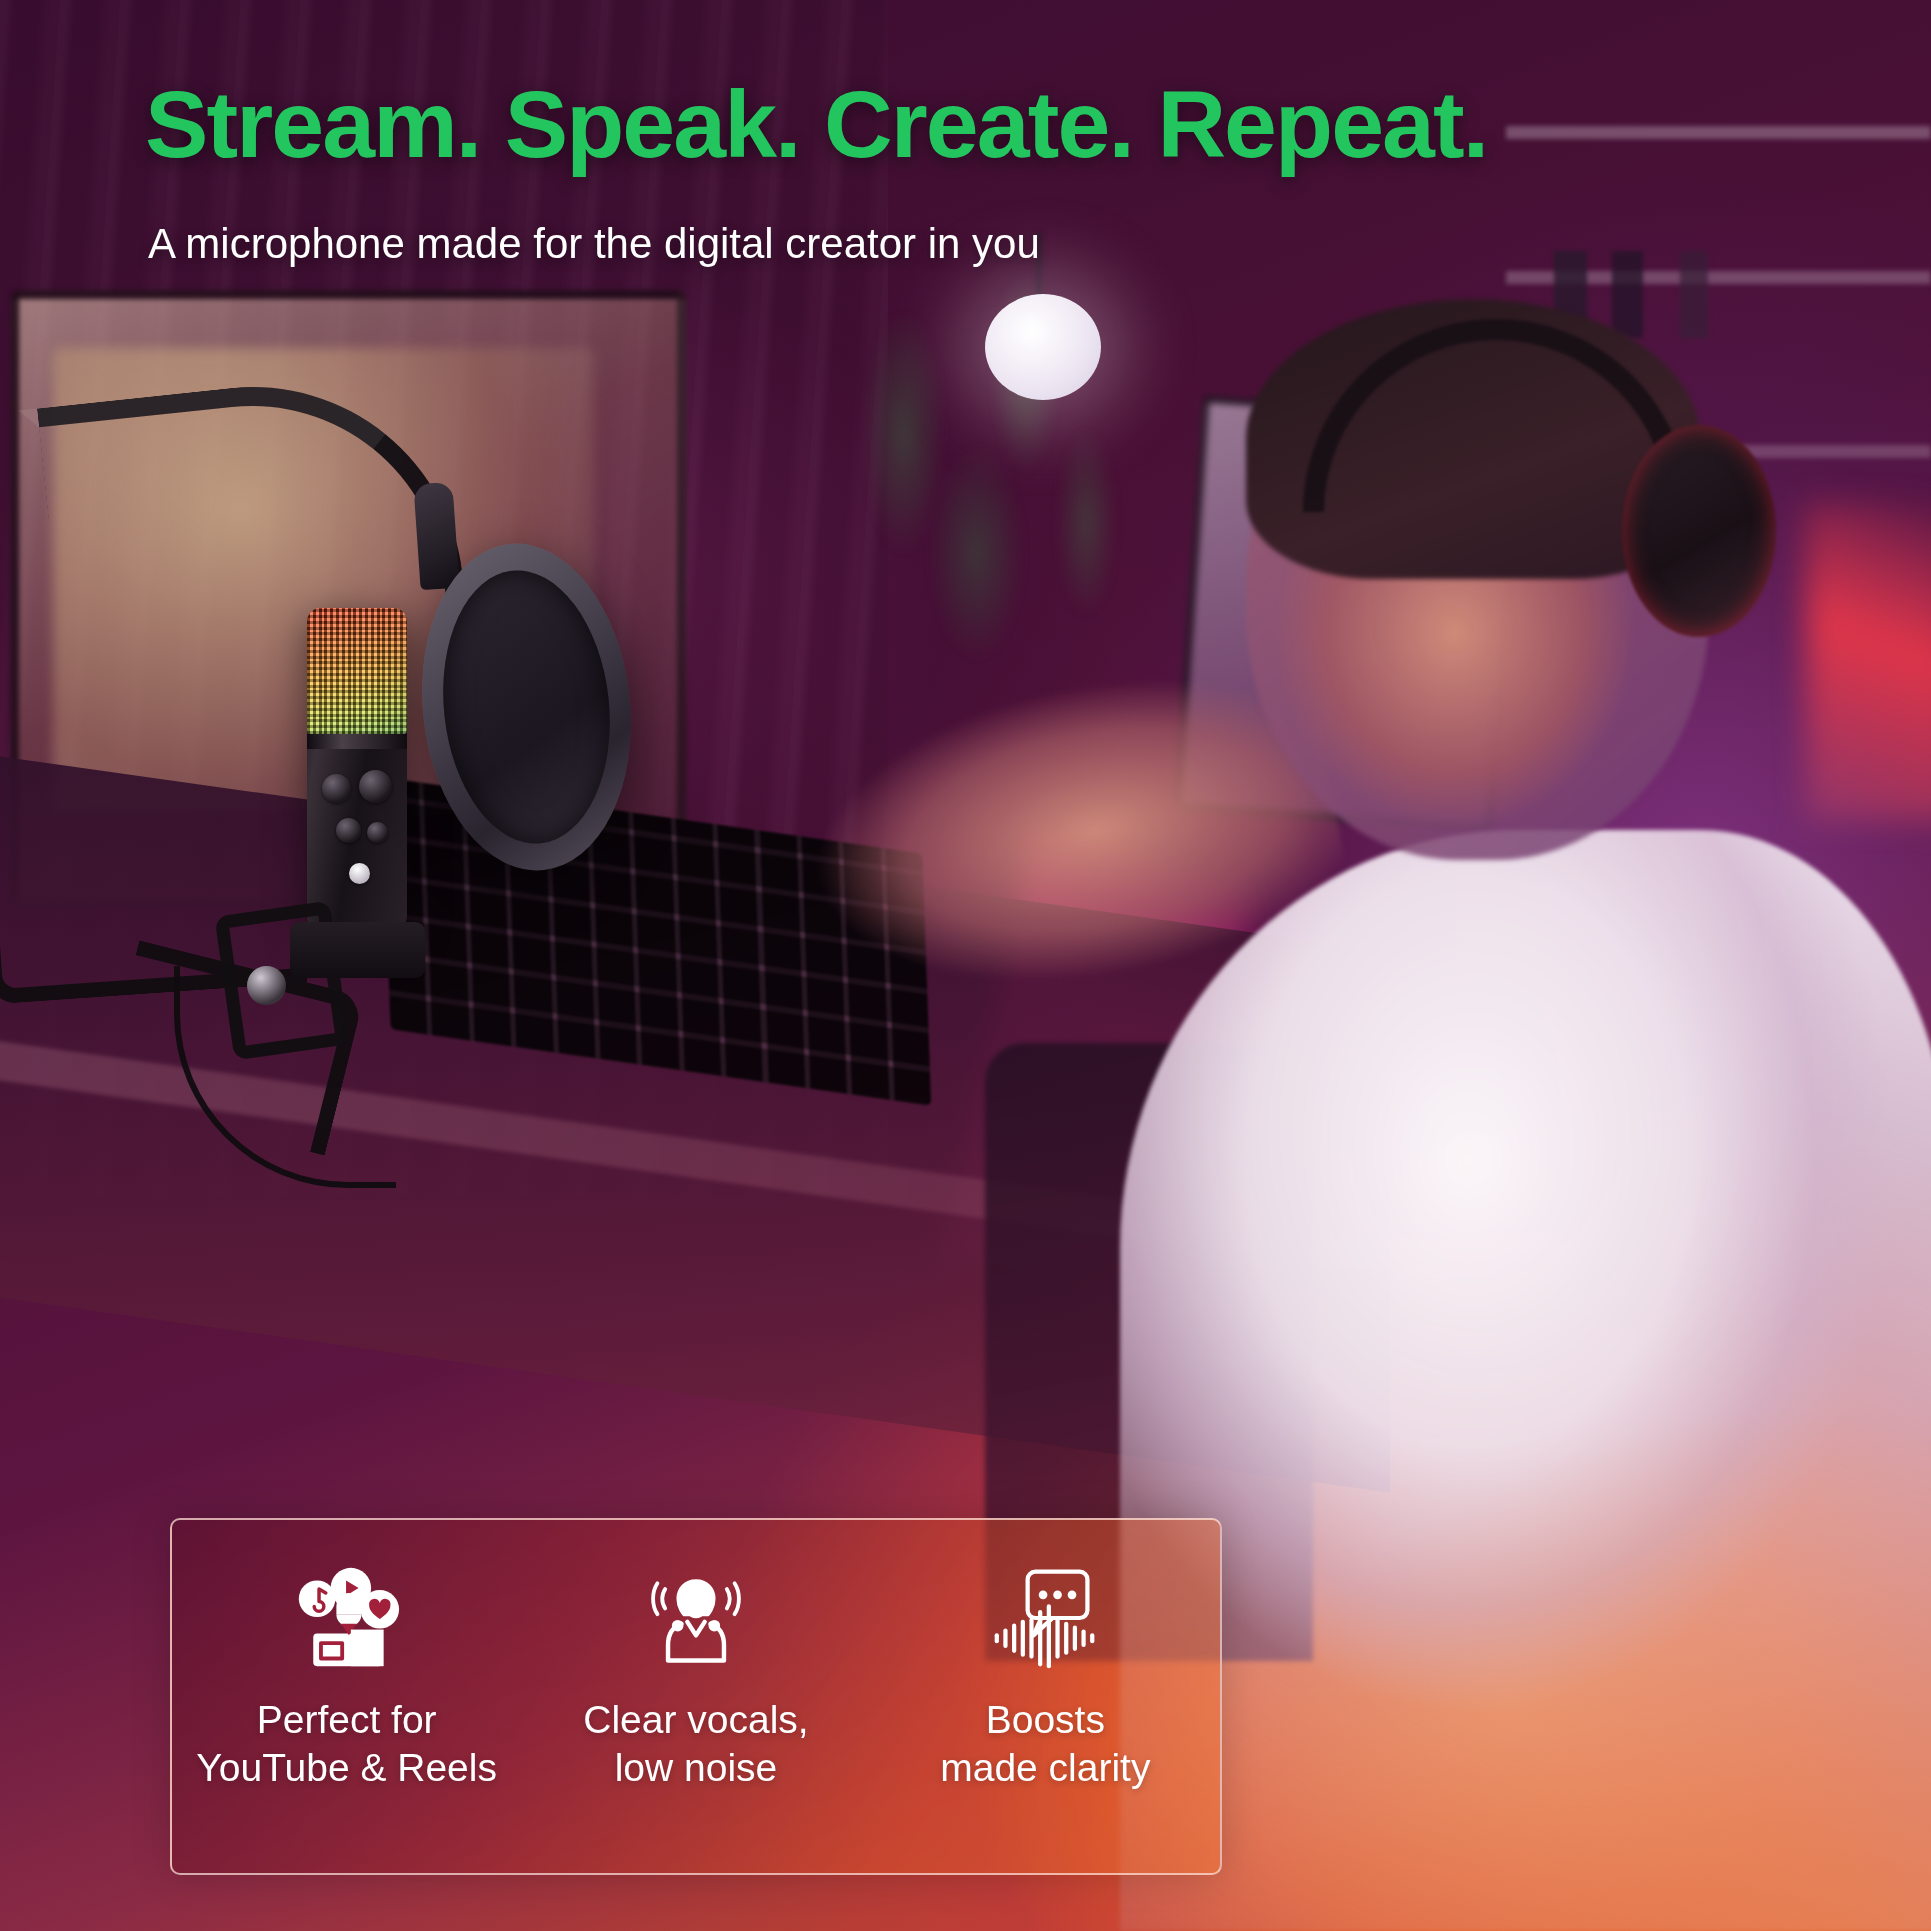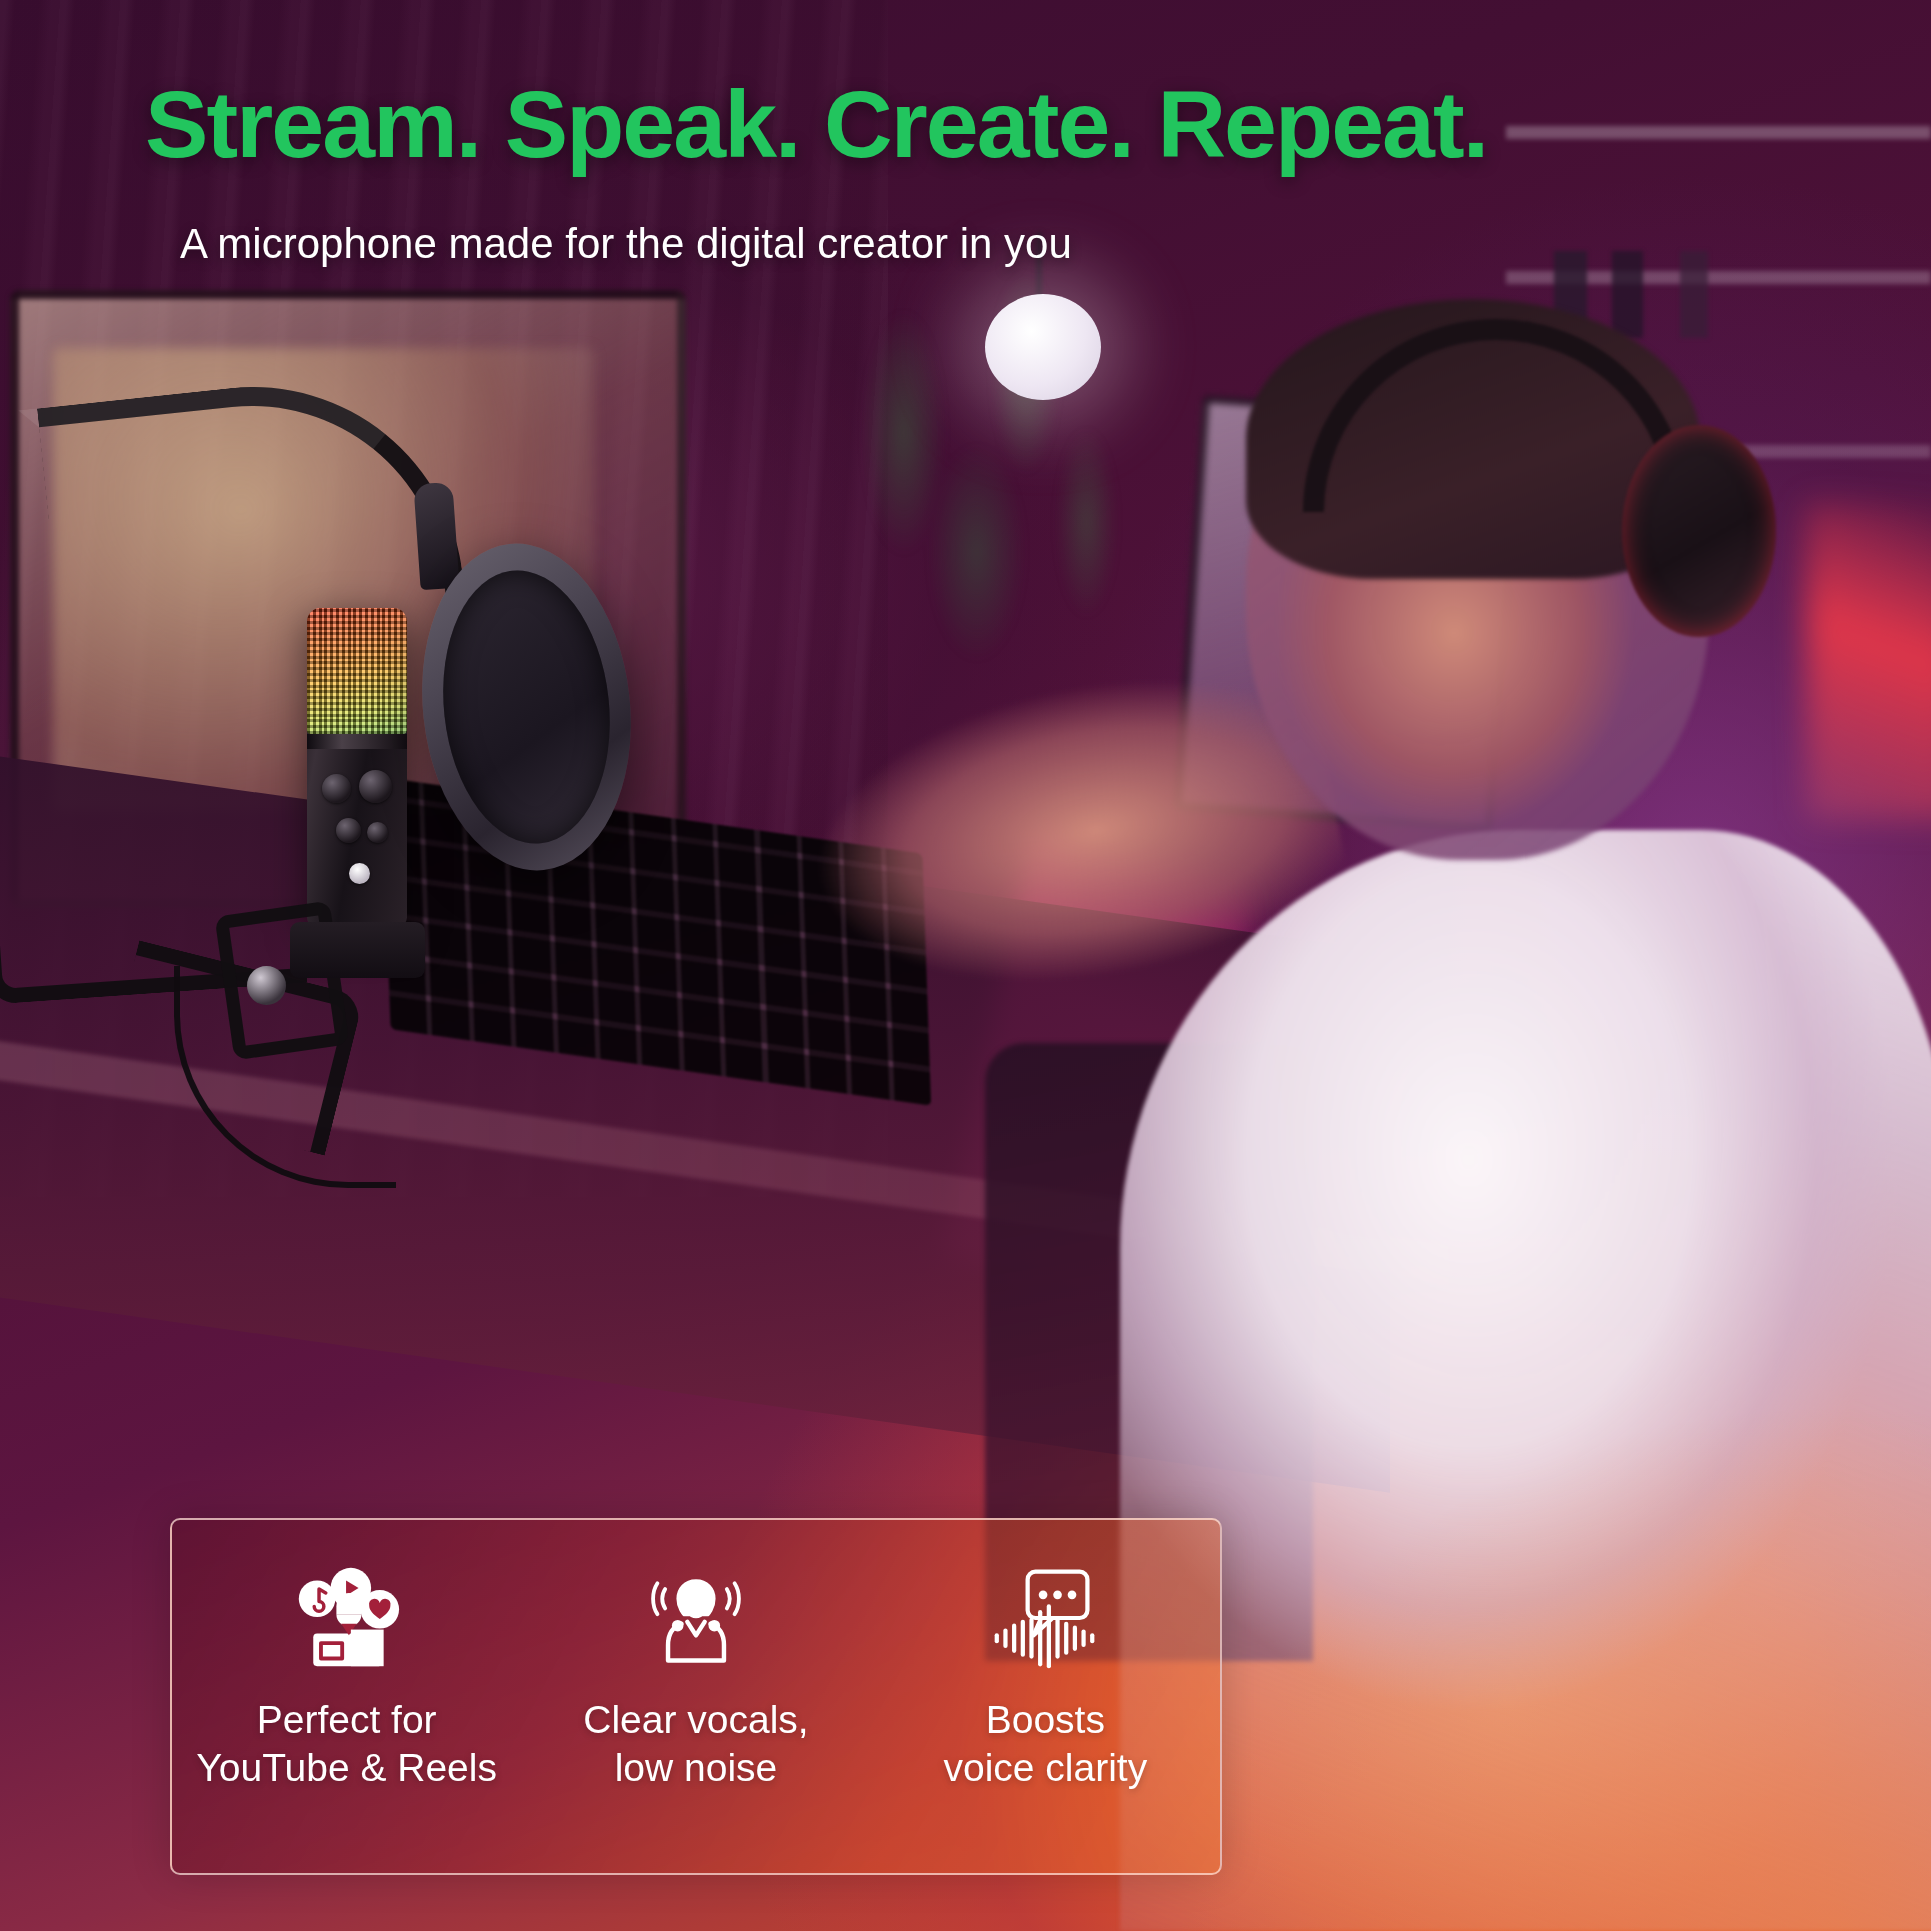--- a/index.html
+++ b/index.html
@@ -295,21 +295,20 @@
     color:#22c55e;
     text-shadow:0 3.9px 17.4px rgba(0,0,0,0.45);
     white-space:nowrap;
   }
   .subhead {
     position:absolute; left:148px; top:220px;
     font-size:42px; font-weight:400;
     color:#ffffff;
     text-shadow:0 2.9px 11.6px rgba(0,0,0,0.45);
     white-space:nowrap;
-    margin-left:32px;
   }
 
   
   .panel {
     position:absolute;
     left:170px; top:1518px; width:1052px; height:357px;
     border-radius:10px;
     border:2.9px solid rgba(255,228,220,0.72);
     background:
       linear-gradient(118deg, rgba(92,16,44,0.60) 0%, rgba(150,34,44,0.50) 38%, rgba(226,84,38,0.45) 72%, rgba(242,120,48,0.42) 100%);
@@ -467,19 +466,19 @@
             <path d="M64 44v62"></path>
             <path d="M73 58v38"></path>
             <path d="M82 62v30"></path>
             <path d="M91 66v22"></path>
             <path d="M100 70v14"></path>
             <path d="M109 74v6"></path>
           </g>
         </svg>
       </div>
       <div class="feature-label">Boosts
-voice clarity</div>
+made clarity</div>
     </div>
 
   </div>
 
 </div>
 
 
 </body></html>

